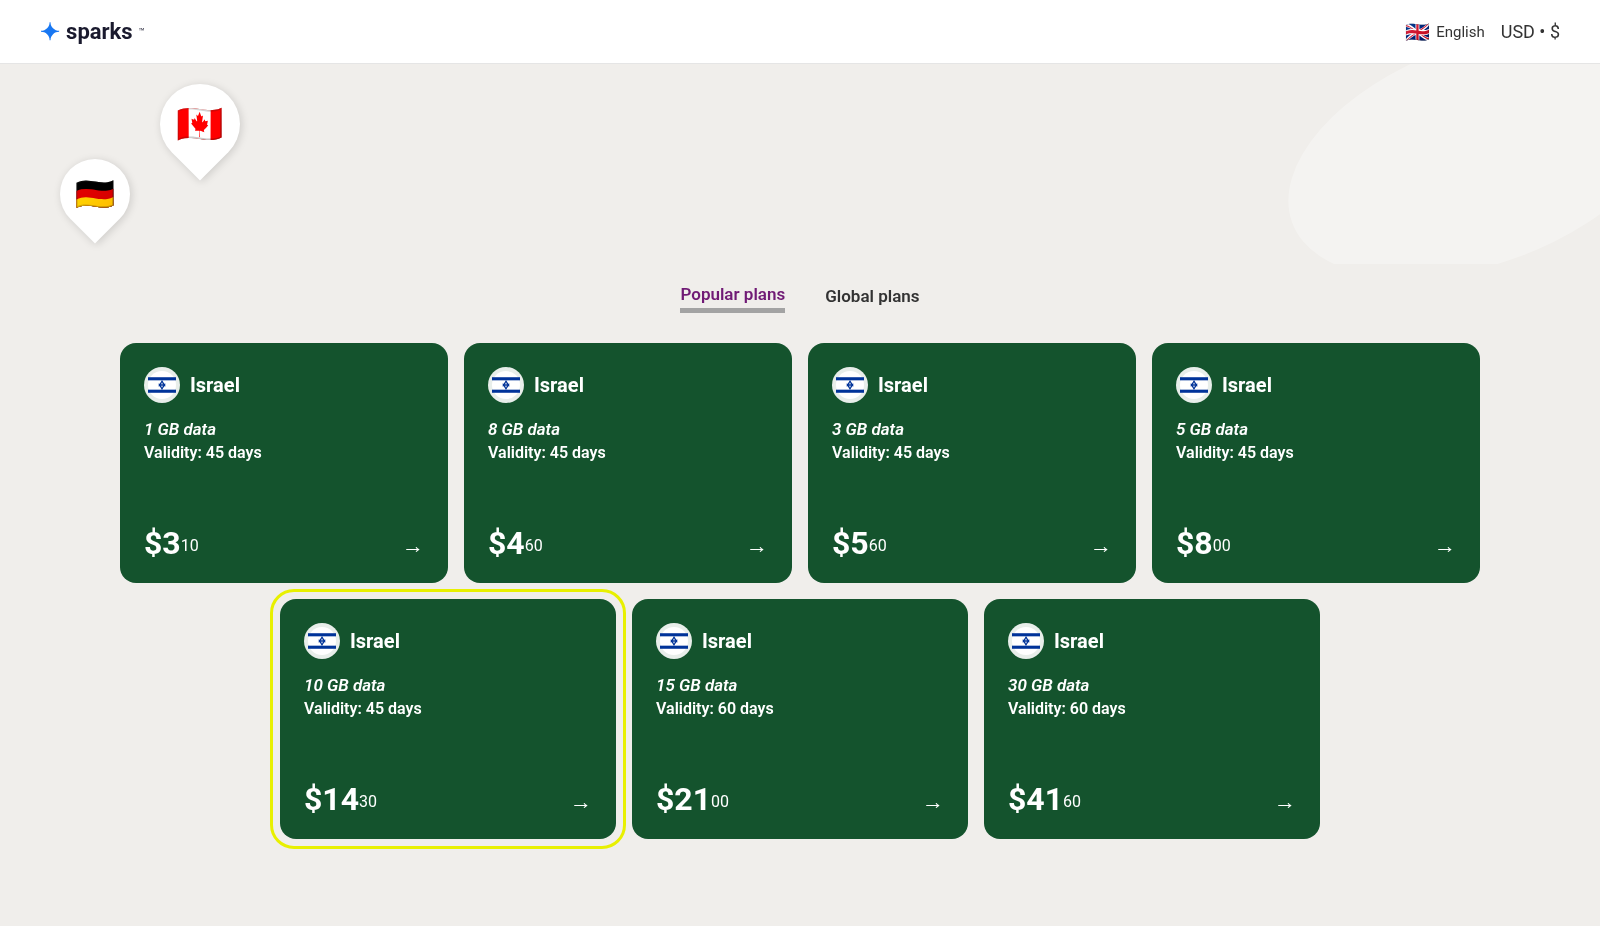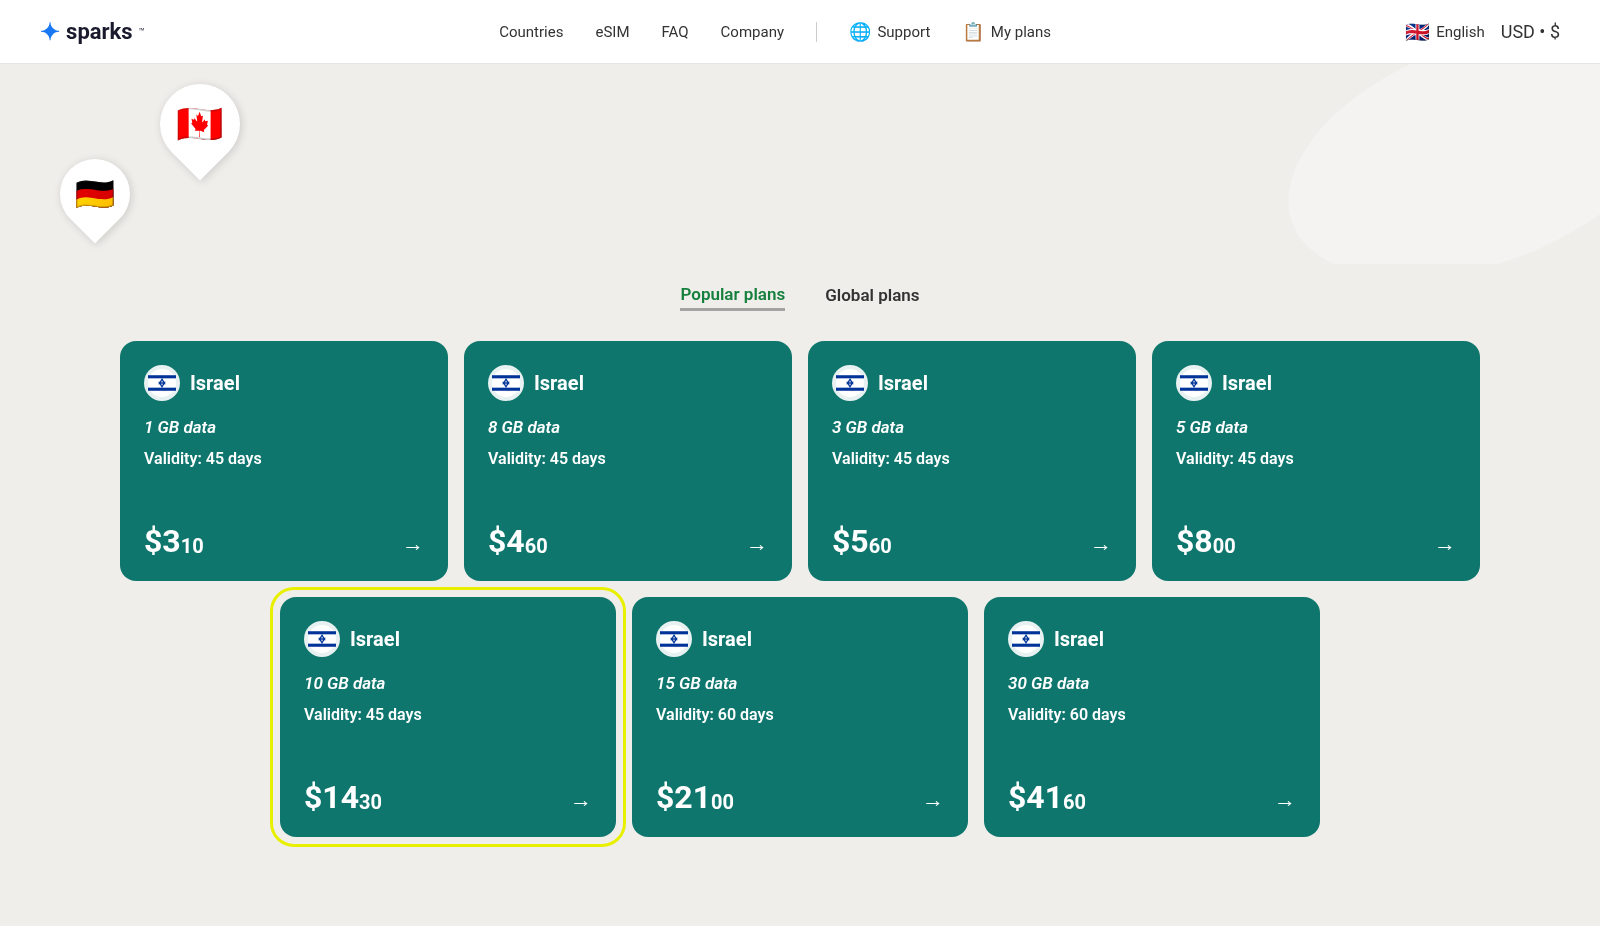--- a/index.html
+++ b/index.html
@@ -162,22 +162,22 @@
     }
     .tab {
       font-size: 17px;
       font-weight: 600;
       color: #333;
       cursor: pointer;
       padding-bottom: 4px;
       border-bottom: 2px solid transparent;
     }
     .tab.active {
-      color: #15803d;
-      border-bottom: 3px solid #a3a3a3;
+      color: #701a75;
+      border-bottom: 5px solid #a3a3a3;
     }
 
     
     .cards-section {
       padding: 20px 120px 40px;
       background: #f0eeeb;
     }
     .cards-row {
       display: grid;
       grid-template-columns: repeat(4, 1fr);
@@ -185,21 +185,21 @@
       margin-bottom: 16px;
     }
     .cards-row-bottom {
       display: grid;
       grid-template-columns: repeat(3, 1fr);
       gap: 16px;
       padding: 0 160px;
     }
 
     .plan-card {
-      background: #0f766e;
+      background: #14532d;
       border-radius: 16px;
       padding: 24px;
       color: #fff;
       cursor: pointer;
       position: relative;
       min-height: 240px;
       display: flex;
       flex-direction: column;
       justify-content: space-between;
     }
@@ -234,41 +234,41 @@
     .card-data {
       font-size: 17px;
       font-weight: 600;
       margin-top: 16px;
       color: #fff;
       font-style: italic;
     }
     .card-validity {
       font-size: 16px;
       font-weight: 600;
-      margin-top: 12px;
+      margin-top: 4px;
       color: #fff;
     }
     .card-footer {
       display: flex;
       align-items: flex-end;
       justify-content: space-between;
       margin-top: 20px;
     }
     .card-price {
       display: flex;
       align-items: flex-start;
     }
     .price-dollar {
       font-size: 32px;
       font-weight: 700;
       line-height: 1;
     }
     .price-cents {
-      font-size: 20px;
-      font-weight: 700;
+      font-size: 16px;
+      font-weight: 400;
       line-height: 1;
       margin-top: 11px;
     }
     .card-arrow {
       font-size: 22px;
       color: #fff;
     }
 
     
     .card-circled {
@@ -288,35 +288,20 @@
 </head>
 <body>
 
 <header class="header">
   <div class="logo">
     <span class="logo-icon">✦</span>
     <span>sparks</span>
       <span class="logo-tm">™</span>
   </div>
 
-  <nav class="nav">
-    <a>Countries</a>
-    <a>eSIM</a>
-    <a>FAQ</a>
-    <a>Company</a>
-    <div class="nav-divider"></div>
-    <div class="nav-support">
-      <span style="font-size:18px;">🌐</span>
-      <span>Support</span>
-    </div>
-    <div class="nav-myplans">
-      <span style="font-size:18px;">📋</span>
-      <span>My plans</span>
-    </div>
-  </nav>
 
   <div class="header-right">
     <div class="lang-btn">
       <span style="font-size:20px;">🇬🇧</span>
       <span>English</span>
     </div>
     <div class="currency-btn">
       <span>USD • $</span>
     </div>
   </div>

